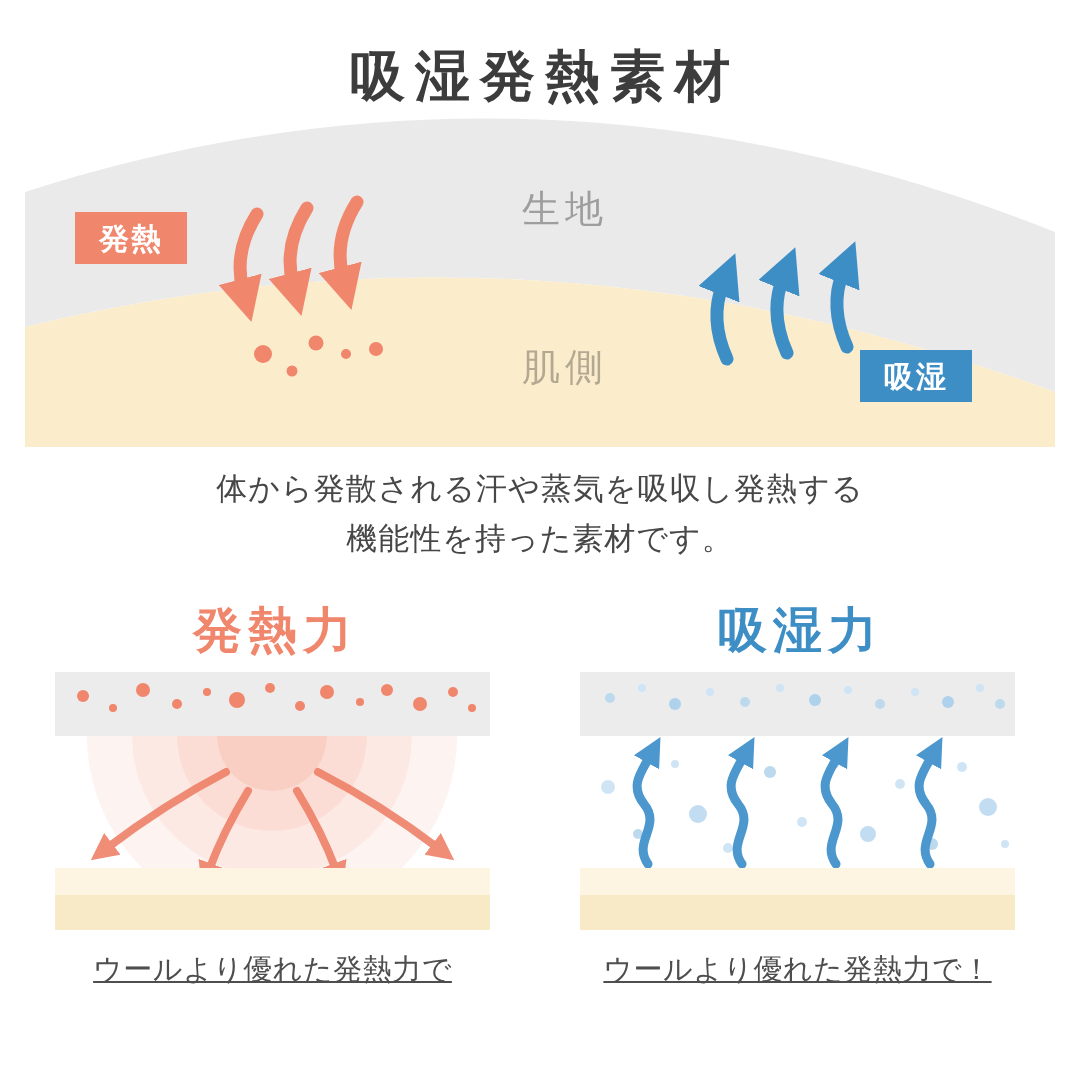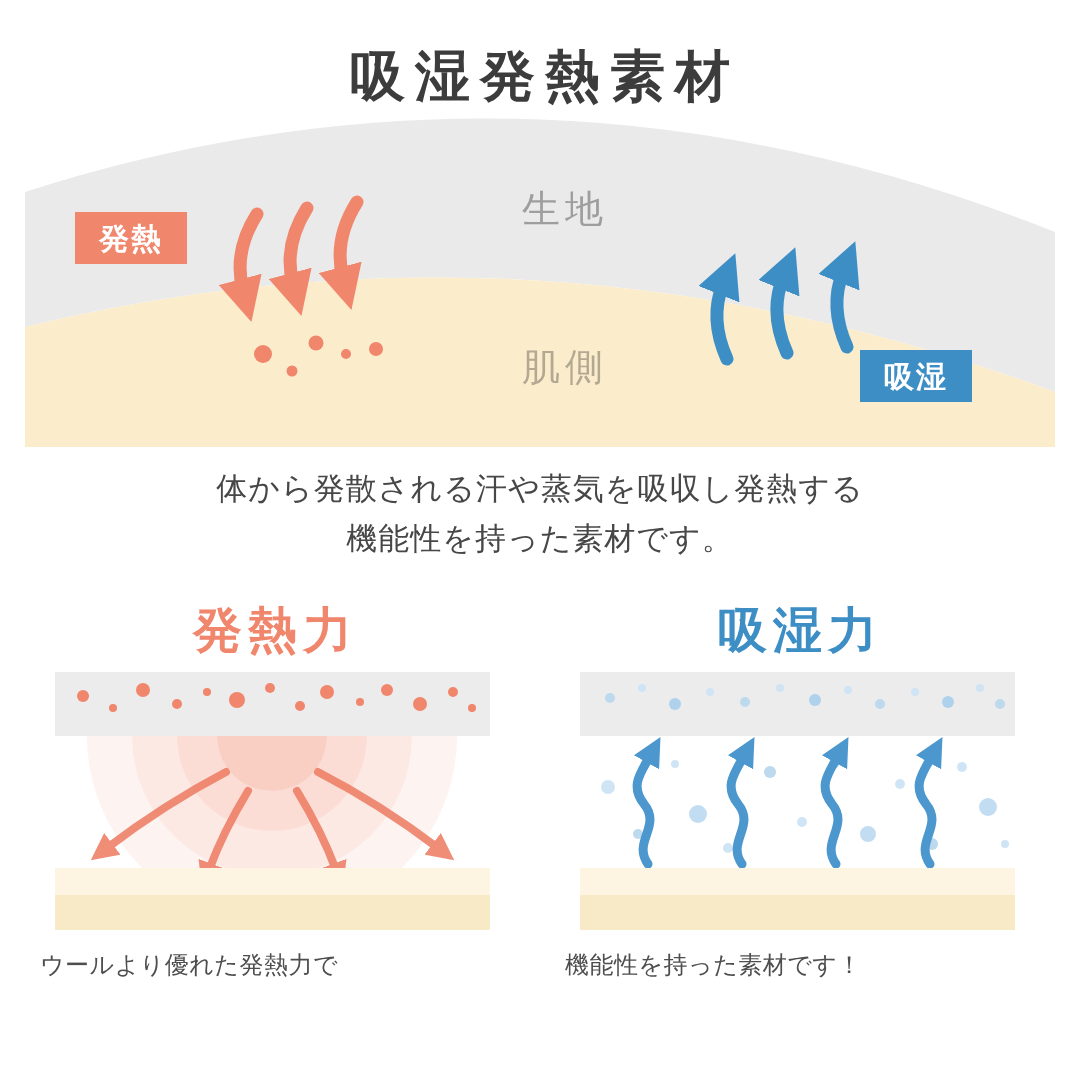--- a/index.html
+++ b/index.html
@@ -15,22 +15,22 @@
     top:464px;left:0;width:1080px;text-align:center;
     font-size:31px;color:#474747;line-height:1.6;letter-spacing:1px;
   }
   .panel-heading{
     top:598px;width:435px;text-align:center;
     font-size:49px;font-weight:700;letter-spacing:6px;padding-left:6px;box-sizing:border-box;
   }
   .panel-heading.heat{left:55px;color:#F0866C;}
   .panel-heading.absorb{left:580px;color:#3E8EC6;}
   .panel-caption{
-    top:946px;width:465px;
-    font-size:24px;color:#4e4e4e;line-height:1.6;letter-spacing:0.5px;
+    top:946px;width:465px;text-align:center;
+    font-size:29px;color:#4e4e4e;line-height:1.6;letter-spacing:0.5px;text-decoration:underline;
   }
   .panel-caption.heat{left:40px;}
   .panel-caption.absorb{left:565px;}
   svg text{font-family:"Liberation Sans","DejaVu Sans",sans-serif;}
 </style>
 </head>
 <body>
 
 <div id="stage">
 
@@ -186,16 +186,16 @@
     </g>
 
     <rect x="0" y="196" width="435" height="27" fill="#FDF4E2"></rect>
     <rect x="0" y="223" width="435" height="35" fill="#F8E9C7"></rect>
   </svg>
 
   <div class="abs panel-caption heat">
     <div>ウールより優れた発熱力で</div>
   </div>
   <div class="abs panel-caption absorb">
-    <div>機能性を持った素材です！</div>
+    <div>ウールより優れた発熱力で！</div>
   </div>
 
 </div>
 
 </body></html>

